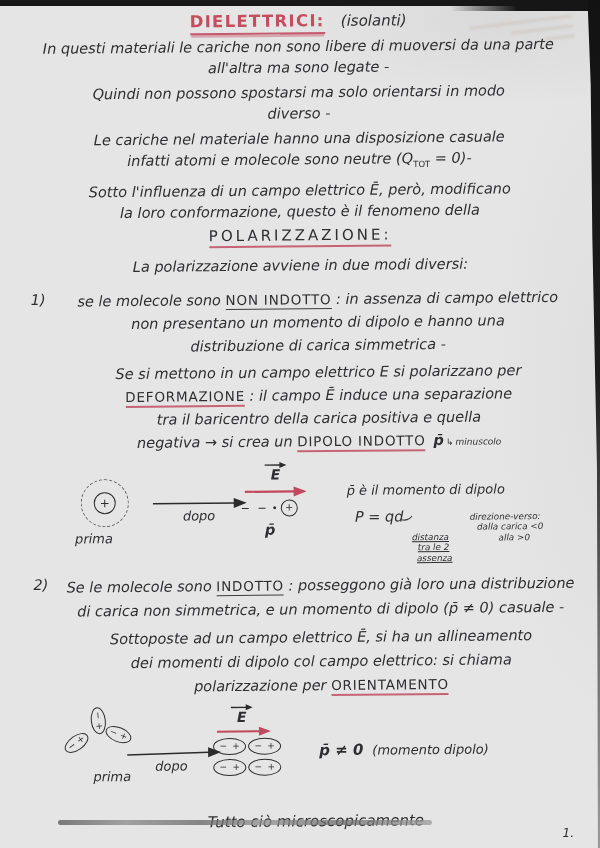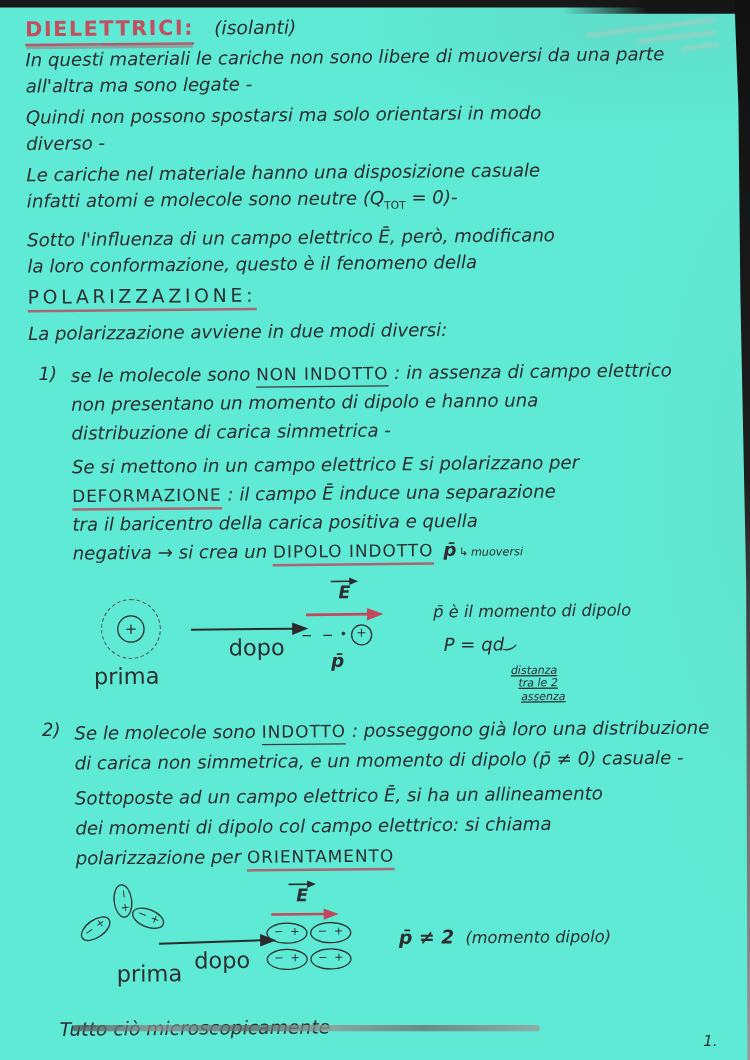--- a/index.html
+++ b/index.html
@@ -1,19 +1,19 @@
 <!DOCTYPE html>
 <html><head>
 <meta charset="utf-8">
 <style>
   html,body { margin:0; padding:0; }
   .page {
     position:relative; width:600px; height:848px; overflow:hidden;
-    background:#5eead4; color:#2e2d30;
-    font-family:"DejaVu Sans", sans-serif; font-style:italic;
+    background:#e5e5e5; color:#2e2d30;
+    font-family:"DejaVu Sans", sans-serif; font-style:italic;text-align:center;
   }
   .shade { position:absolute; inset:0; pointer-events:none;
     background:
       radial-gradient(ellipse 320px 130px at 84% 2%, rgba(110,110,110,.10), transparent 70%),
       radial-gradient(ellipse 160px 500px at 101% 45%, rgba(140,140,140,.07), transparent 75%);
   }
   
   .scan-top { position:absolute; top:0; left:0; width:600px; height:6px; background:#181818; }
   .scan-top-right { position:absolute; top:0; right:0; width:150px; height:11px;
     background:linear-gradient(to left, #161616 55%, rgba(22,22,22,0)); }
@@ -61,21 +61,21 @@
 
   .diagram { position:relative; font-style:normal; }
   #d1 { height:108px; margin-top:8px; }
   #d2 { height:96px; margin-top:8px; }
   .abs { position:absolute; }
 
   .cloud { width:46px; height:46px; border:1.6px dashed #5c5c5c; border-radius:50%;
     display:flex; align-items:center; justify-content:center; }
   .nucleus { width:20px; height:20px; border:1.5px solid #2c2c2c; border-radius:50%;
     display:flex; align-items:center; justify-content:center; font-size:12px; line-height:1; }
-  .dlabel { font-size:18px; }
+  .dlabel { font-size:13px; font-style:italic; }
   .vec { display:flex; flex-direction:column; align-items:center; width:26px; }
   .vec .letter { font-size:14px; font-style:italic; font-weight:600; line-height:13px; }
   .dip { display:flex; align-items:center; gap:3px; font-size:11px; }
   .dashes { letter-spacing:2px; font-size:11px; }
   .dot { font-size:10px; }
   .pc { width:15px; height:15px; border:1.4px solid #2c2c2c; border-radius:50%;
     display:flex; align-items:center; justify-content:center; font-size:10px; line-height:1; }
   .caption { font-size:13px; font-style:italic; }
   .formula-row { display:flex; align-items:flex-start; gap:0; }
   .formula { font-size:14.5px; font-style:italic; }
@@ -124,21 +124,21 @@
     <p class="line lead">La polarizzazione avviene in due modi diversi:</p>
 
     <div class="item" id="item1">
       <span class="num">1)</span>
       <p class="line"><span>se le molecole sono </span><span class="caps u-ink">NON INDOTTO</span><span> : in assenza di campo elettrico</span></p>
       <p class="line">non presentano un momento di dipolo e hanno una</p>
       <p class="line">distribuzione di carica simmetrica -</p>
       <p class="line pgap">Se si mettono in un campo elettrico E si polarizzano per</p>
       <p class="line"><span class="caps u-red">DEFORMAZIONE</span><span> : il campo Ē induce una separazione</span></p>
       <p class="line">tra il baricentro della carica positiva e quella</p>
-      <p class="line"><span>negativa → si crea un </span><span class="caps u-red">DIPOLO INDOTTO</span><span class="pbar">p̄</span><span class="note-small">↳</span><span class="note-small">muoversi</span></p>
+      <p class="line"><span>negativa → si crea un </span><span class="caps u-red">DIPOLO INDOTTO</span><span class="pbar">p̄</span><span class="note-small">↳</span><span class="note-small">minuscolo</span></p>
     </div>
 
     <div class="diagram" id="d1">
       <div class="cloud abs" style="left:56px; top:14px;">
         <div class="nucleus">
             <span>+</span>
           </div>
       </div>
       <span class="dlabel abs" style="left:50px; top:66px;">prima</span>
 
@@ -171,20 +171,25 @@
       <span class="caption abs" style="left:322px; top:20px;">p̄ è il momento di dipolo</span>
       <div class="formula-row abs" style="left:330px; top:46px;">
         <span class="formula">P = qd</span>
         <span class="brace">)</span>
         <span class="tiny" style="margin-top:24px; display:inline-block;text-decoration:underline;">
           <span style="display:block;">distanza</span>
           <span style="display:block; margin-left:6px;">tra le 2</span>
           <span style="display:block; margin-left:8px;">assenza</span>
         </span>
       </div>
+      <div class="tiny abs" style="left:442px; top:50px;">
+        <span style="display:block;">direzione-verso:</span>
+        <span style="display:block; margin-left:10px;">dalla carica &lt;0</span>
+        <span style="display:block; margin-left:18px;">alla &gt;0</span>
+      </div>
     </div>
 
     <div class="item" id="item2">
       <span class="num">2)</span>
       <p class="line"><span>Se le molecole sono </span><span class="caps u-ink">INDOTTO</span><span> : posseggono già loro una distribuzione</span></p>
       <p class="line">di carica non simmetrica, e un momento di dipolo (p̄ ≠ 0) casuale -</p>
       <p class="line pgap">Sottoposte ad un campo elettrico Ē, si ha un allineamento</p>
       <p class="line">dei momenti di dipolo col campo elettrico: si chiama</p>
       <p class="line"><span>polarizzazione per </span><span class="caps u-red">ORIENTAMENTO</span></p>
     </div>
@@ -233,21 +238,21 @@
         <div class="mol">
             <span>−</span>
             <span>+</span>
           </div>
         <div class="mol">
             <span>−</span>
             <span>+</span>
           </div>
       </div>
       <div class="result-row abs" style="left:292px; top:36px;">
-        <span class="result">p̄ ≠ 2</span>
+        <span class="result">p̄ ≠ 0</span>
         <span class="result-note">(momento dipolo)</span>
       </div>
     </div>
 
     <p class="line footer-note">Tutto ciò microscopicamente</p>
   </div>
 
   <span class="pagenum">1.</span>
 
   <div class="scan-top"></div>

